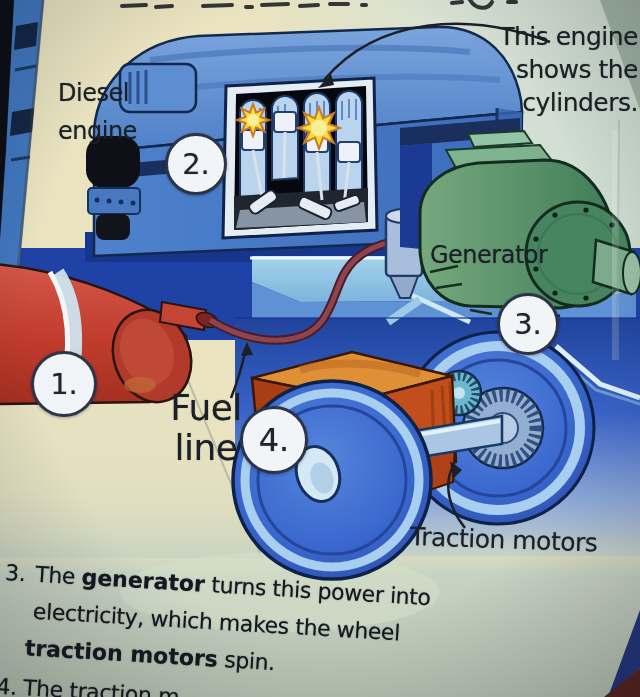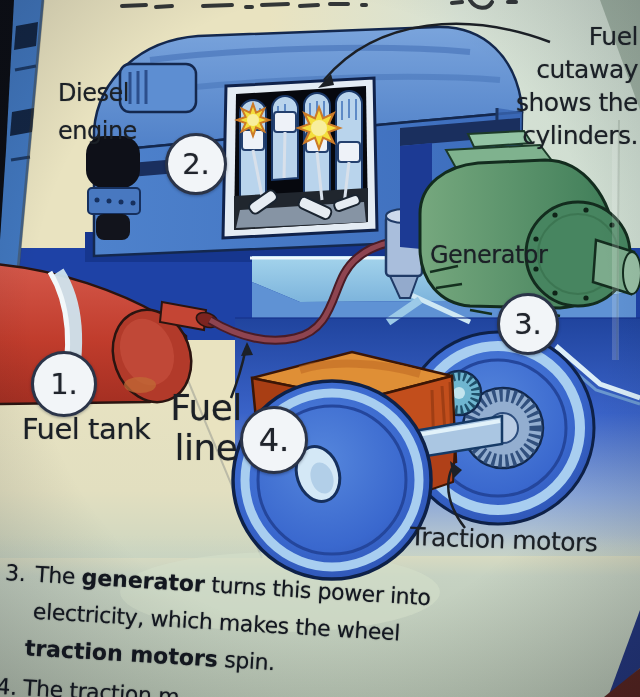--- a/index.html
+++ b/index.html
@@ -310,23 +310,22 @@
   <g>
     <polygon points="608,697 640,610 640,668" fill="#23367c"></polygon>
     <polygon points="604,697 640,668 640,697" fill="#58241e"></polygon>
     <polygon points="600,0 640,0 640,110" fill="#35523c" opacity="0.3"></polygon>
   </g>
 
   <rect x="0" y="0" width="640" height="697" fill="url(#gVignette)"></rect>
 </svg>
 
 <div class="lbl lbl-diesel">Diesel engine</div>
-<div class="lbl lbl-cutaway">Fuel cutaway shows the cylinders.</div>
+<div class="lbl lbl-cutaway">This engine shows the cylinders.</div>
 <div class="lbl lbl-generator">Generator</div>
-<div class="lbl lbl-fueltank">Fuel tank</div>
 <div class="lbl lbl-fuelline">Fuel line</div>
 <div class="lbl lbl-traction">Traction motors</div>
 
 <div class="callout c1">1.</div>
 <div class="callout c2">2.</div>
 <div class="callout c3">3.</div>
 <div class="callout c4">4.</div>
 
 <div class="caption">
   <div class="cline cl1"><span class="cnum">3.</span><span>The </span><b>generator</b><span> turns this power into</span></div>

